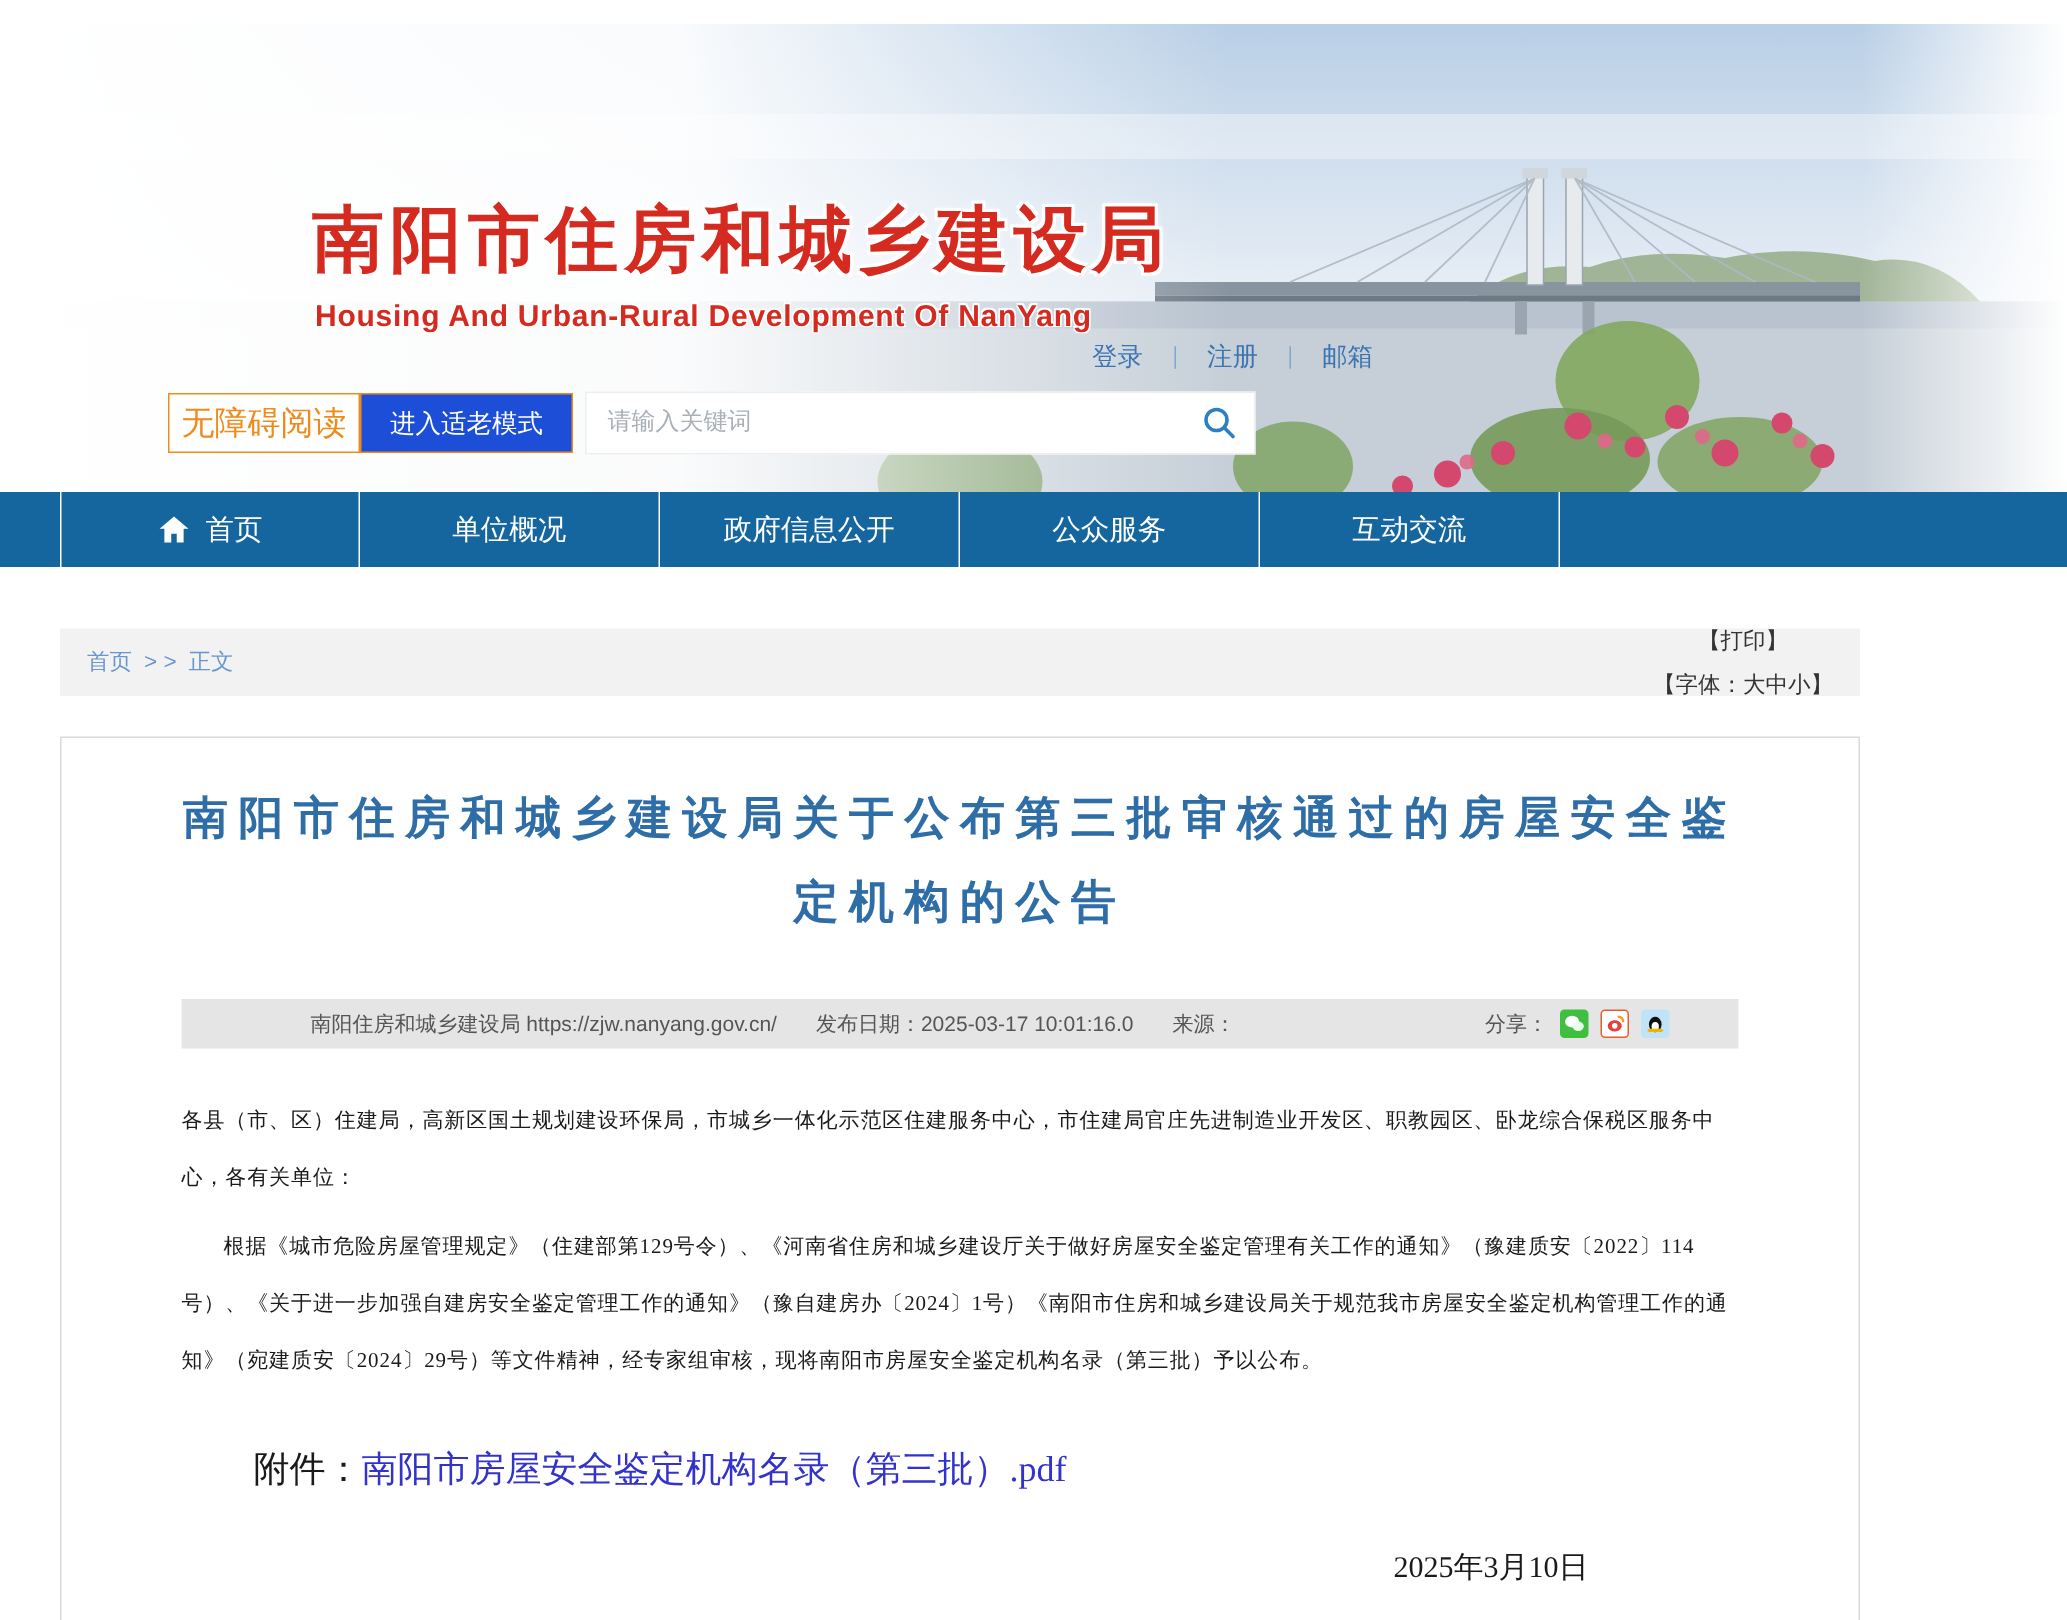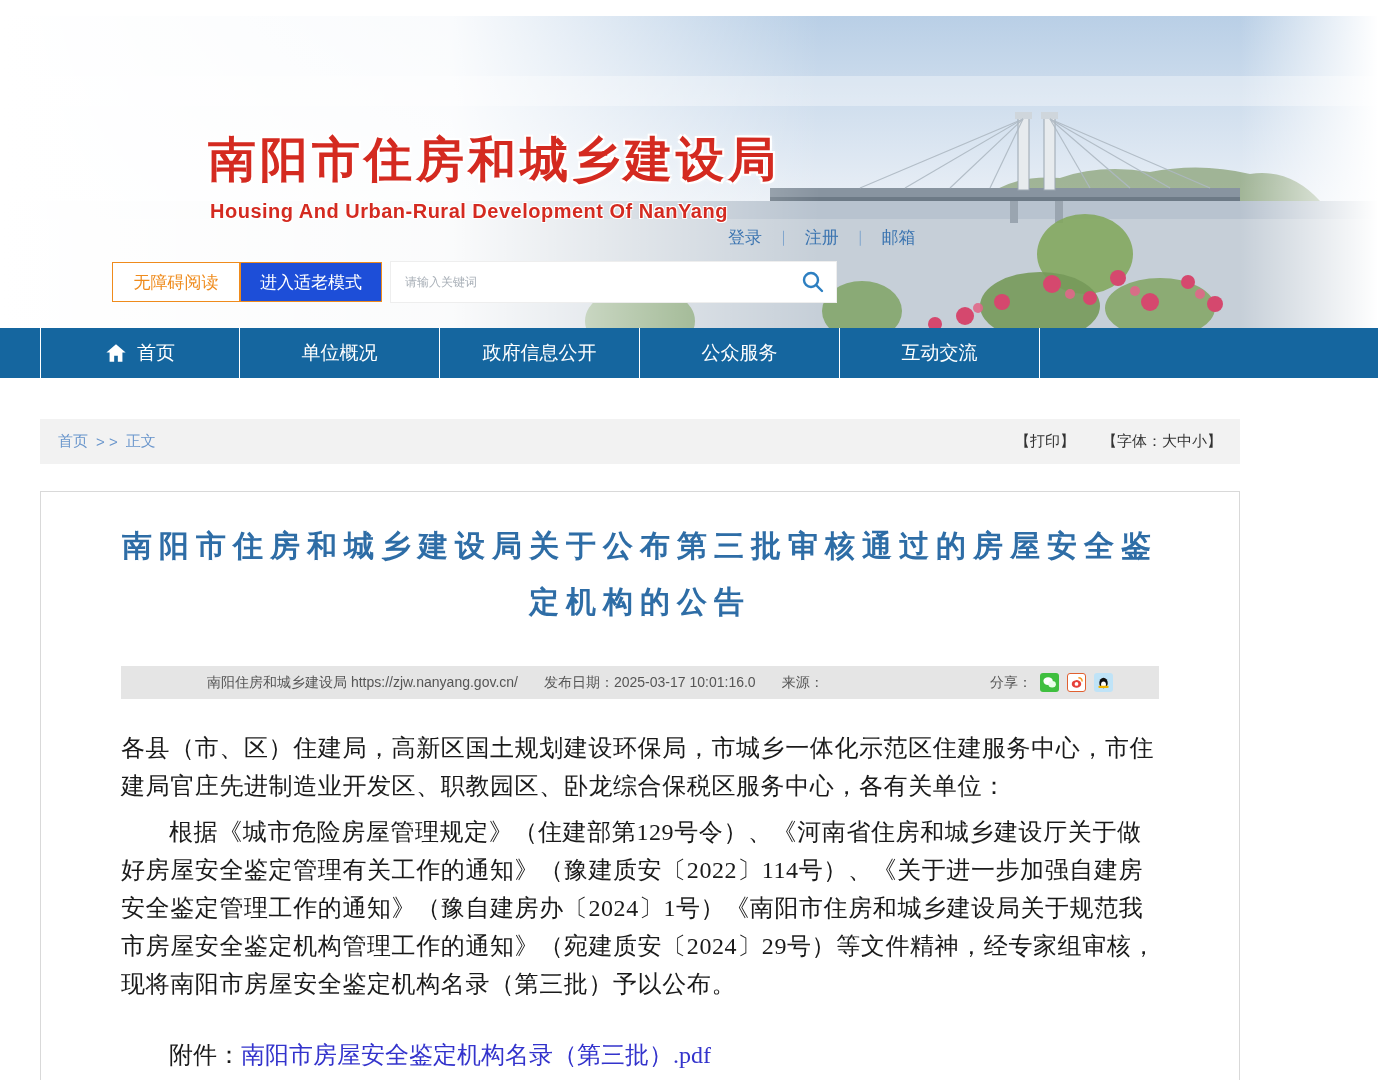--- a/index.html
+++ b/index.html
@@ -12,59 +12,59 @@
   .banner-scene { position:absolute; top:0; left:0; width:1378px; height:312px; }
   .site-title { position:absolute; left:208px; top:112px; font-size:48px; font-weight:bold; letter-spacing:4px; color:#d42a20;
       text-shadow:-2px -2px 0 #fff, 2px -2px 0 #fff, -2px 2px 0 #fff, 2px 2px 0 #fff, 0 0 6px #fff; }
   .site-subtitle { position:absolute; left:210px; top:184px; font-size:20px; font-weight:bold; letter-spacing:0.5px; color:#d42a20;
       text-shadow:-1px -1px 0 #fff, 1px -1px 0 #fff, -1px 1px 0 #fff, 1px 1px 0 #fff; }
   .user-links { position:absolute; left:728px; top:210px; font-size:17px; color:#3b74b0; display:flex; gap:14px; align-items:center; }
   .user-links a { color:#3b74b0; text-decoration:none; cursor:pointer; }
   .user-links .sep { color:#7aa3cc; font-size:15px; }
 
   .toolbar-row { position:absolute; left:112px; top:246px; display:flex; height:40px; }
-  .btn-accessibility { width:128px; height:40px; background:#fff; border:1px solid #ef8b1c; color:#ef8b1c; font-size:17px;
+  .btn-accessibility { width:128px; height:40px; background:#fff; border:1px solid #ef8b1c; color:#ef8b1c; font-size:22px;
       display:flex; align-items:center; justify-content:center; cursor:pointer; }
   .btn-elder { width:142px; height:40px; background:#1d4ed8; border:1px solid #ef8b1c; color:#fff; font-size:17px;
       display:flex; align-items:center; justify-content:center; cursor:pointer; }
   .search-box { margin-left:8px; width:447px; height:42px; margin-top:-1px; background:#fff; border:1px solid #eee;
       display:flex; align-items:center; }
-  .search-box input { flex:1; height:100%; border:none; outline:none; padding:0 14px; font-size:12px; color:#333;
+  .search-box input { flex:1; height:100%; border:none; outline:none; padding:0 14px; font-size:16px; color:#333;
       font-family:Liberation Sans, sans-serif; background:transparent; }
   .search-box input::placeholder { color:#a9b0b8; }
   .search-btn { width:46px; height:100%; display:flex; align-items:center; justify-content:center; cursor:pointer; background:transparent; border:none; }
 
   
   .nav { position:absolute; top:312px; left:0; width:1378px; height:50px; background:#15669f; display:flex; padding-left:40px; }
   .nav-item { width:200px; height:50px; display:flex; align-items:center; justify-content:center; gap:10px;
       color:#fff; font-size:19px; border-right:1px solid #fff; cursor:pointer; }
   .nav-item:first-child { border-left:1px solid #fff; }
   .nav-item .home-ic { display:flex; align-items:center; }
 
   
   .breadcrumb-bar { position:absolute; top:403px; left:40px; width:1200px; height:45px; background:#f2f2f2;
       display:flex; align-items:center; justify-content:space-between; padding:0 18px; font-size:15px; }
   .crumbs { color:#6a96cc; display:flex; gap:8px; align-items:center; }
   .crumbs a { color:#6a96cc; text-decoration:none; cursor:pointer; }
-  .page-tools { color:#333; display:flex; align-items:center; gap:27px; }
+  .page-tools { color:#333; display:flex; align-items:center; gap:10px;flex-direction:column; }
   .page-tools span { cursor:default; }
   .page-tools .clickable { cursor:pointer; }
 
   
   .article-box { position:absolute; top:475px; left:40px; width:1200px; height:660px; background:#fff;
       border:1px solid #d9d9d9; padding:26px 80px 0 80px; }
   .article-title { text-align:center; color:#2e6da6; font-size:30px; font-weight:bold; line-height:56px;
       letter-spacing:7px; max-width:1045px; margin:0 auto; }
   .meta-bar { margin-top:36px; height:33px; background:#e5e5e5; display:flex; align-items:center;
       font-size:14px; color:#555; padding:0 46px 0 86px;justify-content:space-between; }
   .meta-left { display:flex; gap:26px; align-items:center; white-space:nowrap; }
   .meta-share { margin-left:auto; display:flex; align-items:center; gap:8px;font-family:Liberation Mono, monospace; }
   .share-ic { width:19px; height:19px; border-radius:3px; display:inline-flex; align-items:center; justify-content:center; cursor:pointer; }
 
-  .article-body { margin-top:30px; font-family:"Liberation Serif","DejaVu Serif",serif; font-size:24px;
+  .article-body { margin-top:30px; font-family:"Liberation Serif","DejaVu Serif",serif; font-size:14px;
       color:#1a1a1a; line-height:38px; letter-spacing:0.6px; }
   .article-body p { margin-bottom:8px; }
   .article-body p.indent { text-indent:2em; }
   .attachment-line { margin-top:36px; font-family:"Liberation Serif","DejaVu Serif",serif; font-size:24px;
       color:#1a1a1a; text-indent:2em; }
   .attachment-line a { color:#3333cc; text-decoration:none; cursor:pointer; }
   .article-date { margin-top:36px; text-align:right; padding-right:100px; font-family:"Liberation Serif","DejaVu Serif",serif;
       font-size:20px; color:#1a1a1a; }
 </style>
 </head>

